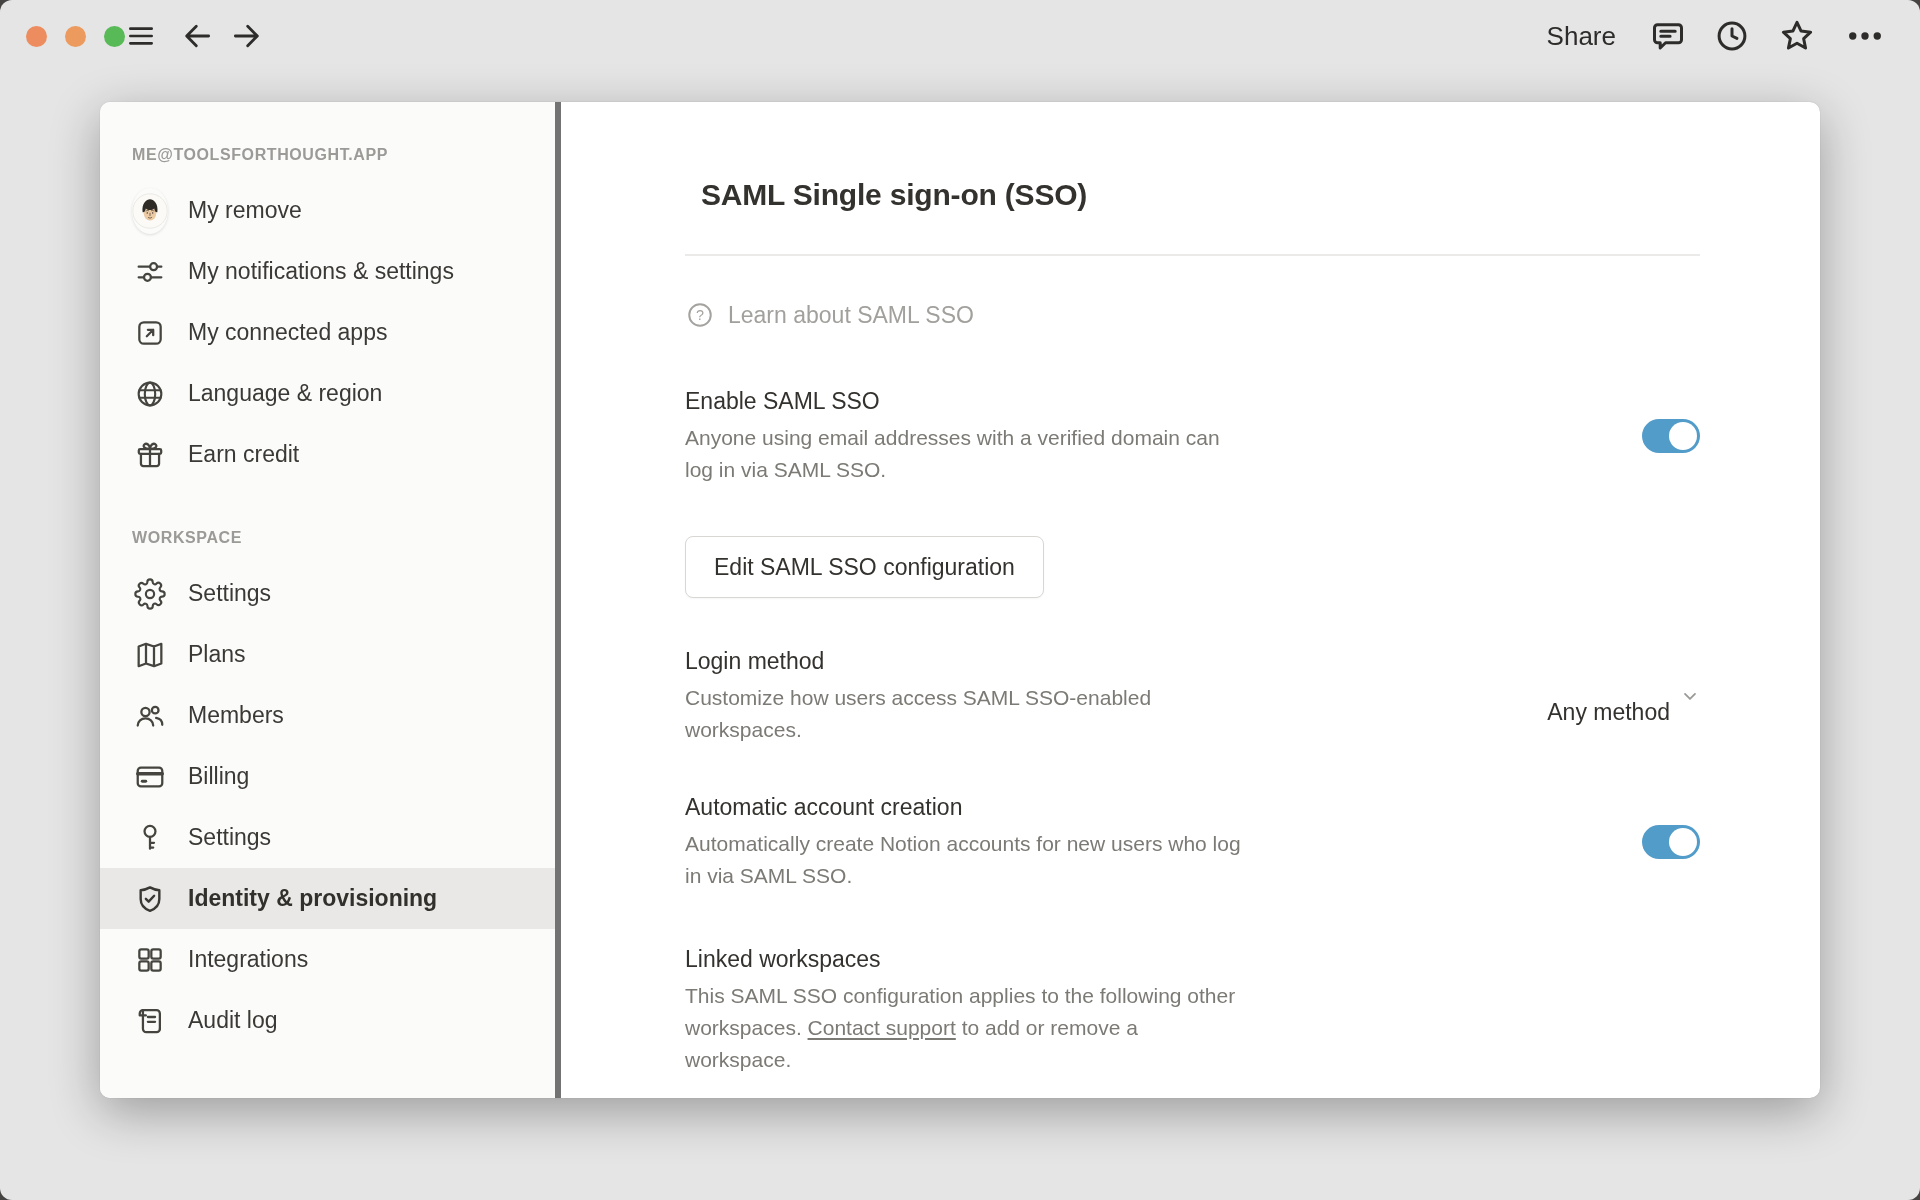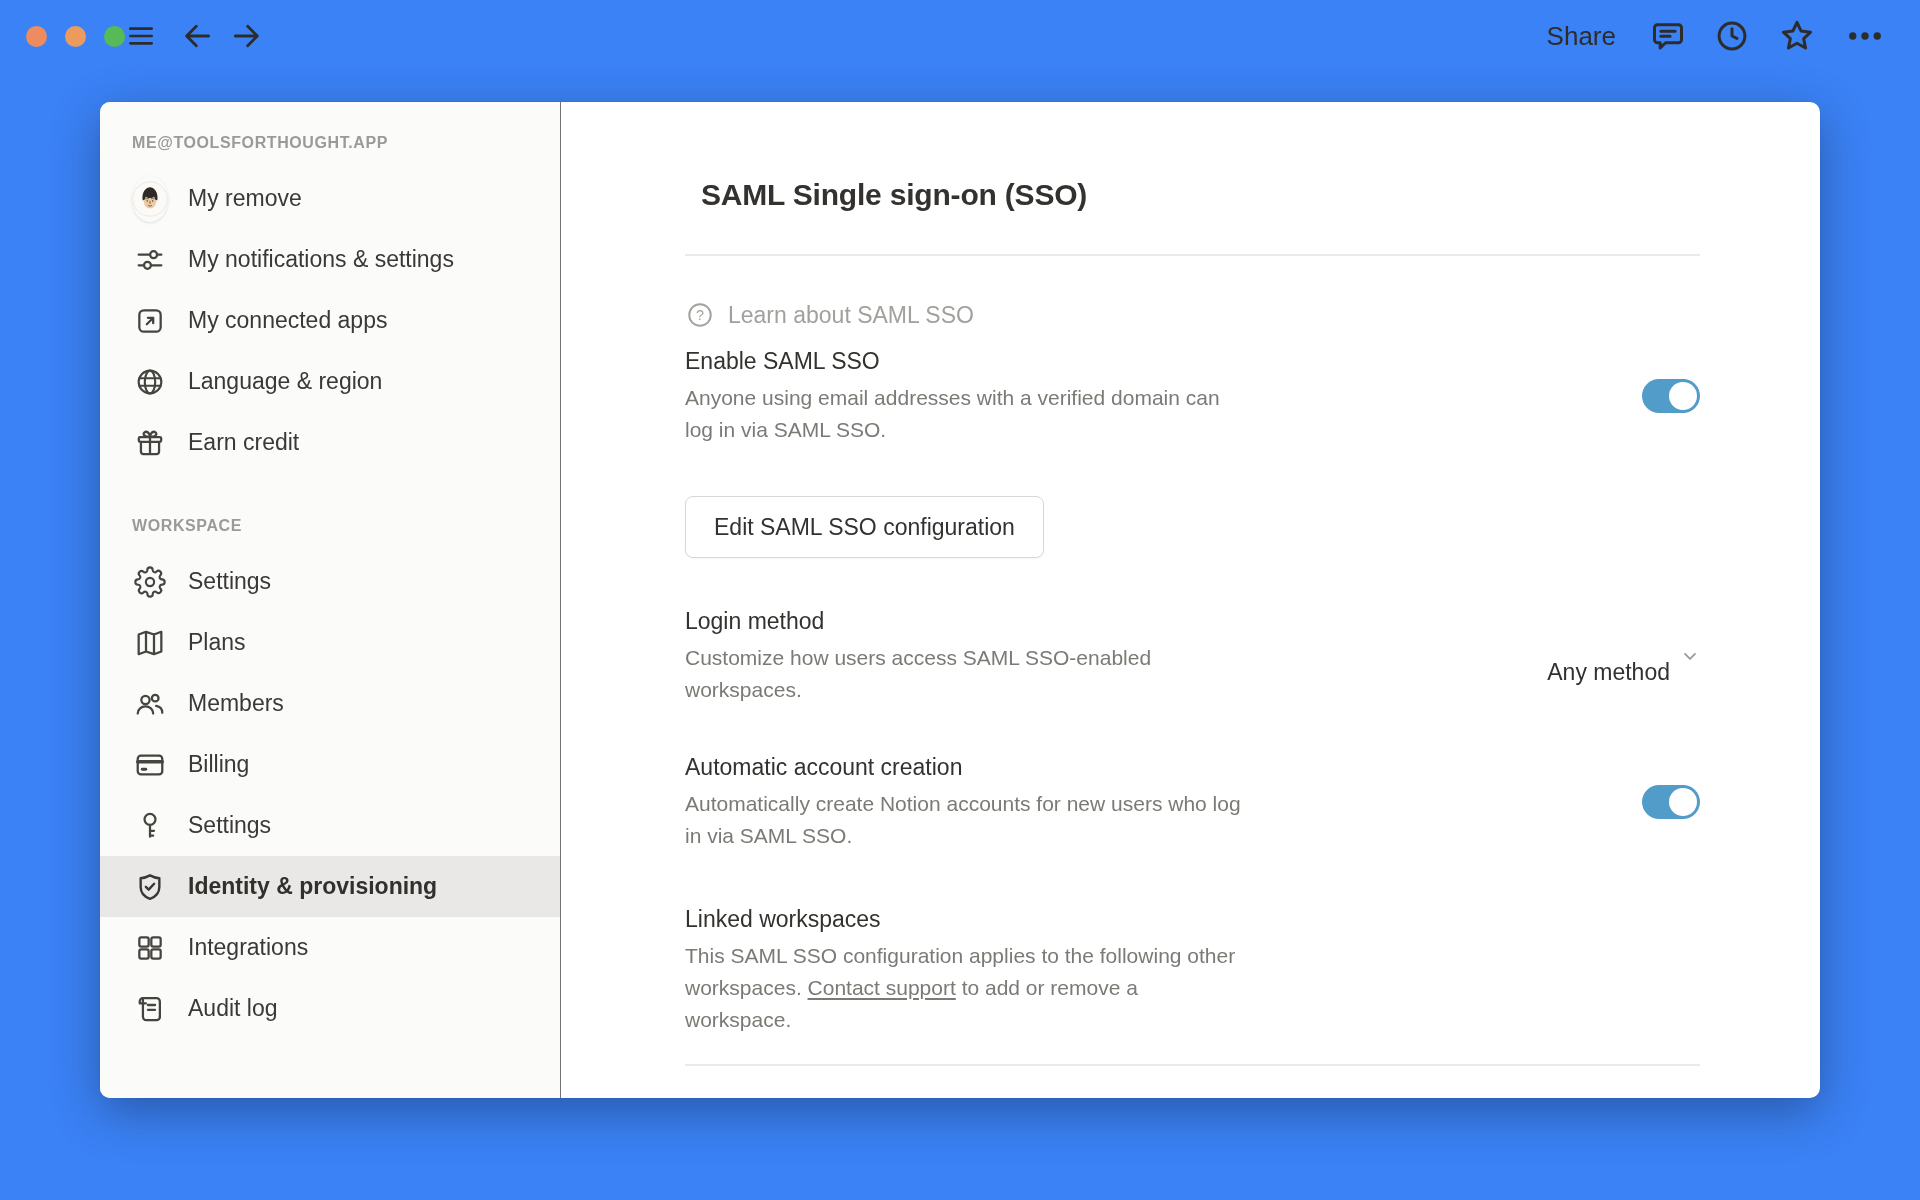--- a/index.html
+++ b/index.html
@@ -1,56 +1,56 @@
 <!DOCTYPE html>
 <html><head>
 <meta charset="utf-8">
 <style>
   html,body{margin:0;padding:0;width:1920px;height:1200px;overflow:hidden;
     background:#454443;font-family:"Liberation Sans","DejaVu Sans",sans-serif;
     -webkit-font-smoothing:antialiased;}
-  .window{position:absolute;inset:0;background:#3b82f6;border-radius:0;overflow:hidden;}
+  .window{position:absolute;inset:0;background:#e5e5e5;border-radius:12px;overflow:hidden;}
 
   
   .topbar{position:absolute;top:0;left:0;right:0;height:72px;display:flex;align-items:center;color:#2d2c2a;}
   .lights{display:flex;align-items:center;gap:18px;padding-left:26px;}
   .light{width:21px;height:21px;border-radius:50%;}
   .topbar .iconbtn{background:none;border:none;padding:0;margin:0;display:flex;align-items:center;justify-content:center;cursor:pointer;color:#2d2c2a;}
   .hamburger{margin-left:22px;}
   .navarrows{display:flex;align-items:center;gap:14px;margin-left:24px;}
   .topbar-right{margin-left:auto;display:flex;align-items:center;gap:28px;padding-right:34px;}
   .share{font-size:26px;color:#2d2c2a;background:none;border:none;cursor:pointer;font-family:inherit;}
 
   
   .modal{position:absolute;left:100px;top:102px;width:1720px;height:996px;background:#fff;
     border-radius:10px;display:flex;overflow:hidden;
     box-shadow:0 14px 50px rgba(0,0,0,.32),0 0 1px rgba(0,0,0,.25);}
 
   
-  .sidebar{width:461px;flex:0 0 461px;background:#fbfbfa;border-right:1px solid #737373;
-    padding-top:32px;box-sizing:border-box;}
+  .sidebar{width:461px;flex:0 0 461px;background:#fbfbfa;border-right:6px solid #737373;
+    padding-top:44px;box-sizing:border-box;}
   .section-label{padding:0 32px;font-size:16px;font-weight:600;letter-spacing:.6px;
     color:#9b9a97;margin-bottom:16px;}
   .section-label.workspace{margin-top:44px;}
   .srow{height:61px;display:flex;align-items:center;padding-left:32px;cursor:pointer;color:#41403b;}
   .srow .icobox{width:36px;height:36px;flex:0 0 36px;display:flex;align-items:center;justify-content:center;}
   .srow .slabel{margin-left:20px;font-size:23px;color:#3b3935;white-space:nowrap;}
   .srow.selected{background:#e9e8e6;}
   .srow.selected .slabel{font-weight:700;color:#32302c;}
   .avatar-img{width:46px;height:46px;border-radius:50%;box-shadow:0 1px 3px rgba(0,0,0,.12);}
 
   
   .content{flex:1;box-sizing:border-box;padding:56px 120px 0 124px;}
   .page-title{font-size:30px;font-weight:600;color:#34322e;line-height:42px;letter-spacing:-.2px;margin:16px;}
   .divider{height:2px;background:#eceae8;margin-top:38px;}
   .divider.bottom{margin-top:28px;}
   .learn-row{margin-top:44px;display:flex;align-items:center;gap:13px;cursor:pointer;}
   .learn-label{font-size:23px;color:#a2a09c;}
   .sect{display:flex;align-items:center;justify-content:space-between;}
-  .sect.enable{margin-top:16px;}
+  .sect.enable{margin-top:56px;}
   .sect.login{margin-top:48px;}
   .sect.auto{margin-top:46px;}
   .sect.linked{margin-top:52px;}
   .sect-text{max-width:640px;}
   .sect-title{font-size:23px;color:#34322e;line-height:30px;}
   .sect-desc{margin-top:6px;font-size:21px;line-height:32px;color:#7c7a75;max-width:560px;}
   .sect-desc a{color:#7c7a75;text-decoration:underline;text-underline-offset:3px;cursor:pointer;}
 
   .toggle{width:58px;height:34px;border-radius:17px;background:#cfcecb;position:relative;cursor:pointer;flex:0 0 58px;}
   .toggle .knob{position:absolute;top:3px;left:3px;width:28px;height:28px;border-radius:50%;background:#fff;}

